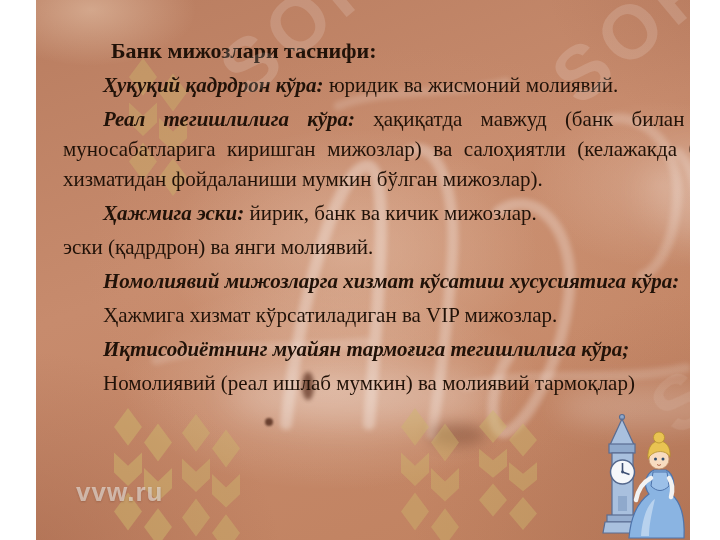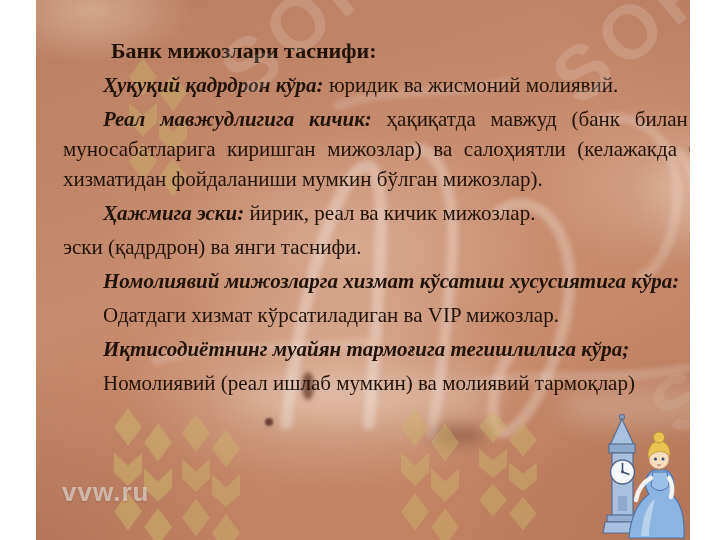--- a/index.html
+++ b/index.html
@@ -41,21 +41,21 @@
   .content{position:absolute;left:0;top:0;width:720px;z-index:8;
            padding:36px 26px 0 27px;box-sizing:border-box;color:#211208;}
   .title{font-size:22px;line-height:30px;font-weight:700;text-indent:48px;margin:0 0 4px 0;}
   .para{font-size:21px;line-height:30px;margin:0 0 4px 0;text-indent:40px;}
   .para .lead{font-weight:700;font-style:italic;}
   .para.justify{text-align:justify;}
   .para.stretch{text-align:justify;text-align-last:justify;}
   .para.noindent{text-indent:0;}
 
   
-  .urlwm{position:absolute;left:26px;top:477px;z-index:14;
+  .urlwm{position:absolute;left:40px;top:477px;z-index:14;
          font:700 26px "Liberation Sans",sans-serif;letter-spacing:1px;
          color:rgba(233,229,224,.62);text-shadow:0 1px 2px rgba(120,70,50,.35);
          filter:blur(.4px);}
 
   .cinder{position:absolute;right:3px;bottom:0;z-index:10;}
 </style>
 </head>
 <body>
 
 <div class="slide">
@@ -124,25 +124,25 @@
     <path d="M14,76 L28,93 L14,110 L0,93 Z"></path>
       <path d="M44,14 L58,31 L44,48 L30,31 Z"></path>
     <path d="M30,54 L44,66 L58,54 L58,72 L44,84 L30,72 Z"></path>
       <path d="M44,90 L58,107 L44,124 L30,107 Z"></path>
   </svg>
 
   <div class="content">
     <p class="title">Банк мижозлари таснифи:</p>
     <div>
         <p class="para"><span class="lead">Ҳуқуқий қадрдрон кўра:</span> <span>юридик ва жисмоний молиявий.</span></p>
-        <p class="para justify"><span class="lead">Реал мавжудлигига кичик:</span> <span>ҳақиқатда мавжуд (банк билан иш муносабатларига киришган мижозлар) ва салоҳиятли (келажакда банк хизматидан фойдаланиши мумкин бўлган мижозлар).</span></p>
-        <p class="para"><span class="lead">Ҳажмига эски:</span> <span>йирик, реал ва кичик мижозлар.</span></p>
-        <p class="para noindent"><span>эски (қадрдрон) ва янги таснифи.</span></p>
+        <p class="para justify"><span class="lead">Реал тегишлилига кўра:</span> <span>ҳақиқатда мавжуд (банк билан иш муносабатларига киришган мижозлар) ва салоҳиятли (келажакда банк хизматидан фойдаланиши мумкин бўлган мижозлар).</span></p>
+        <p class="para"><span class="lead">Ҳажмига эски:</span> <span>йирик, банк ва кичик мижозлар.</span></p>
+        <p class="para noindent"><span>эски (қадрдрон) ва янги молиявий.</span></p>
         <p class="para justify"><span class="lead">Номолиявий мижозларга хизмат кўсатиш хусусиятига кўра:</span></p>
-        <p class="para"><span>Одатдаги хизмат кўрсатиладиган ва VIP мижозлар.</span></p>
+        <p class="para"><span>Ҳажмига хизмат кўрсатиладиган ва VIP мижозлар.</span></p>
         <p class="para"><span class="lead">Иқтисодиётнинг муайян тармоғига тегишлилига кўра;</span></p>
         <p class="para"><span>Номолиявий (реал ишлаб мумкин) ва молиявий тармоқлар)</span></p>
       </div>
   </div>
 
   <div class="soft" style="left:168px;top:-38px;">SOFT</div>
   <div class="soft" style="left:500px;top:-30px;">SOFT</div>
   <div class="soft" style="left:598px;top:300px;opacity:.55;">SOFT</div>
 
   <svg class="cinder" width="94" height="128" viewBox="0 0 94 128">

